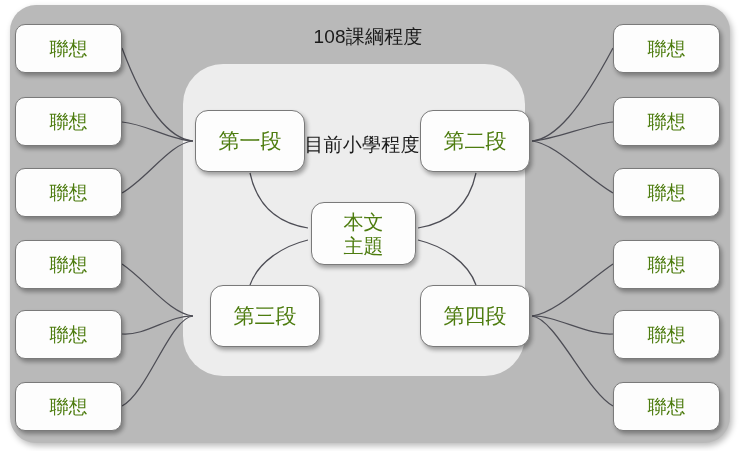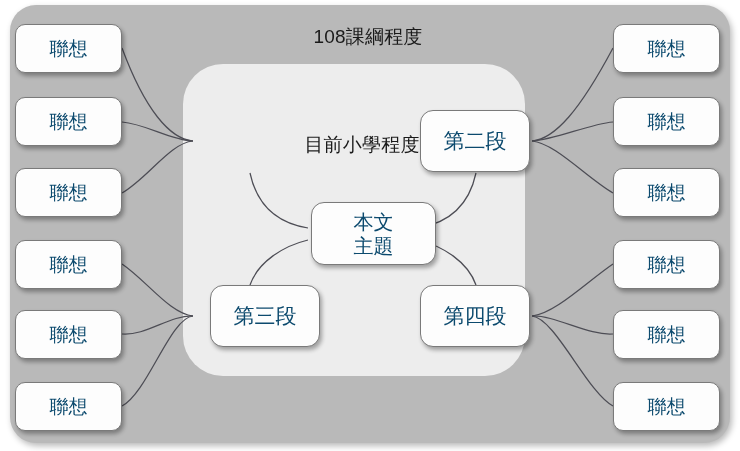--- a/index.html
+++ b/index.html
@@ -80,37 +80,37 @@
   .node {
     position: absolute;
     box-sizing: border-box;
     background: #fdfdfd;
     border: 1.3px solid #7a7a7a;
     border-radius: 11px;
     box-shadow: 2px 3px 4px rgba(0,0,0,0.33);
     display: flex;
     align-items: center;
     justify-content: center;
-    color: #0c4a6e;
+    color: #4d7c0f;
     text-align: center;
   }
   .node-assoc {
     width: 107px;
     height: 49px;
     font-size: 19px;
     border-radius: 10px;
   }
   .node-para {
     width: 110px;
     height: 62px;
     font-size: 21px;
     border-radius: 13px;
   }
   .node-center {
-    width: 125px;
+    width: 105px;
     height: 63px;
     font-size: 20px;
     line-height: 24px;
     border-radius: 13px;
     white-space: pre-line;
   }
 </style>
 </head>
 <body>
 
@@ -141,20 +141,23 @@
 
     <path d="M 532,141 C 555,139 580,110 613,48"></path>
     <path d="M 532,141 C 555,140 589,124 613,122"></path>
     <path d="M 532,141 C 555,143 587,178 613,193"></path>
 
     <path d="M 532,316 C 555,314 589,280 613,264"></path>
     <path d="M 532,316 C 555,315 589,336 613,334"></path>
     <path d="M 532,316 C 555,318 587,392 613,406"></path>
   </svg>
 
+  <div class="node node-para" style="left:195px; top:110px;">
+    <span>第一段</span>
+  </div>
   <div class="node node-para" style="left:420px; top:110px;text-align:center;">
     <span>第二段</span>
   </div>
   <div class="node node-para" style="left:210px; top:285px;">
     <span>第三段</span>
   </div>
   <div class="node node-para" style="left:420px; top:285px;">
     <span>第四段</span>
   </div>
 

